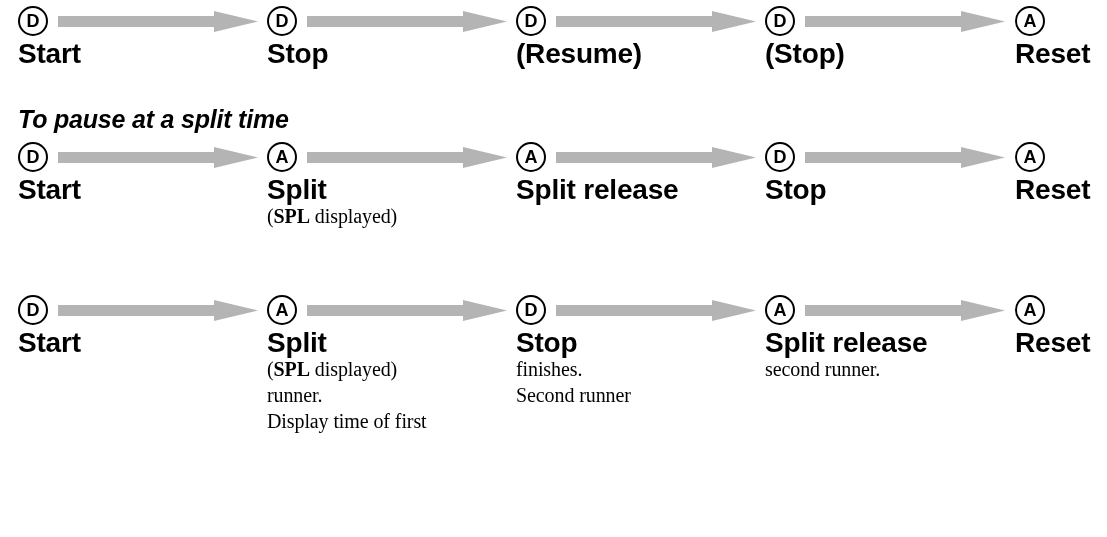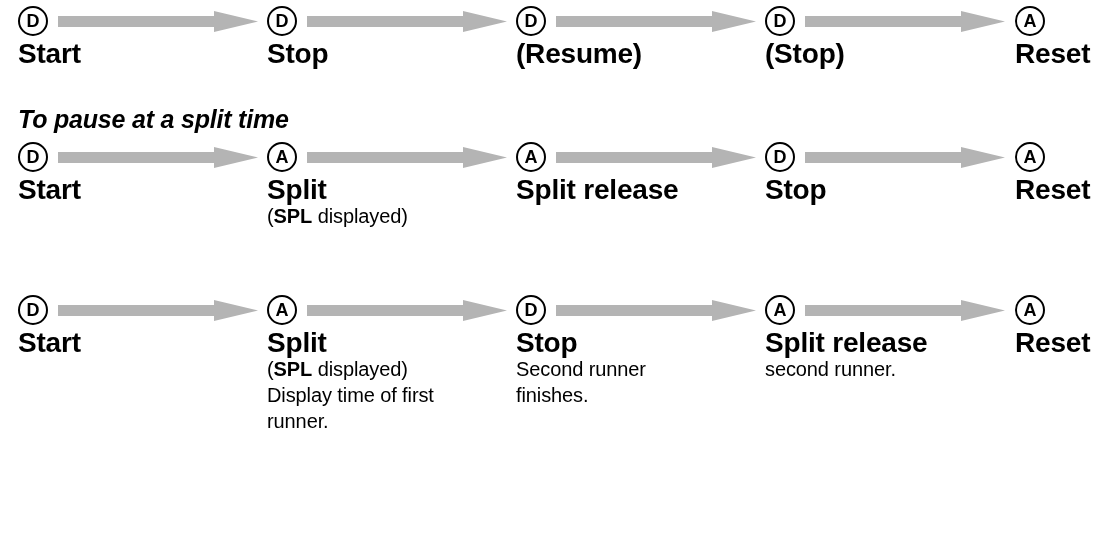--- a/index.html
+++ b/index.html
@@ -117,20 +117,21 @@
     font-size: 20px;
     font-weight: normal;
     line-height: 26px;
     letter-spacing: -0.1px;
   }
   .step-note b {
     font-weight: bold;
   }
   .note-line {
     white-space: nowrap;
+    font-family: Liberation Serif, serif;
   }
 </style>
 </head>
 <body>
 
 <div class="page">
 
 <div class="section" id="section-1">
       <div class="flow" id="flow-1">
         <div class="step col-0">
@@ -284,39 +285,39 @@
             <div class="arrow">
               <svg width="200" height="21" viewBox="0 0 200 21">
                 <path d="M0 5 L156 5 L156 0 L200 10.5 L156 21 L156 16 L0 16 Z" fill="#b4b4b4"></path>
               </svg>
             </div>
           </div>
           <div class="labels">
             <div class="step-label">Split</div>
             <div class="step-note">
               <div class="note-line">(<b>SPL</b> displayed)</div>
+              <div class="note-line">runner.</div>
               <div class="note-line">Display time of first</div>
-              <div class="note-line">runner.</div>
             </div>
           </div>
         </div>
         <div class="step col-2">
           <div class="icon-row">
             <div class="btn-circle">D</div>
             <div class="arrow">
               <svg width="200" height="21" viewBox="0 0 200 21">
                 <path d="M0 5 L156 5 L156 0 L200 10.5 L156 21 L156 16 L0 16 Z" fill="#b4b4b4"></path>
               </svg>
             </div>
           </div>
           <div class="labels">
             <div class="step-label">Stop</div>
             <div class="step-note">
+              <div class="note-line">finishes.</div>
               <div class="note-line">Second runner</div>
-              <div class="note-line">finishes.</div>
             </div>
           </div>
         </div>
         <div class="step col-3">
           <div class="icon-row">
             <div class="btn-circle">A</div>
             <div class="arrow">
               <svg width="200" height="21" viewBox="0 0 200 21">
                 <path d="M0 5 L156 5 L156 0 L200 10.5 L156 21 L156 16 L0 16 Z" fill="#b4b4b4"></path>
               </svg>

